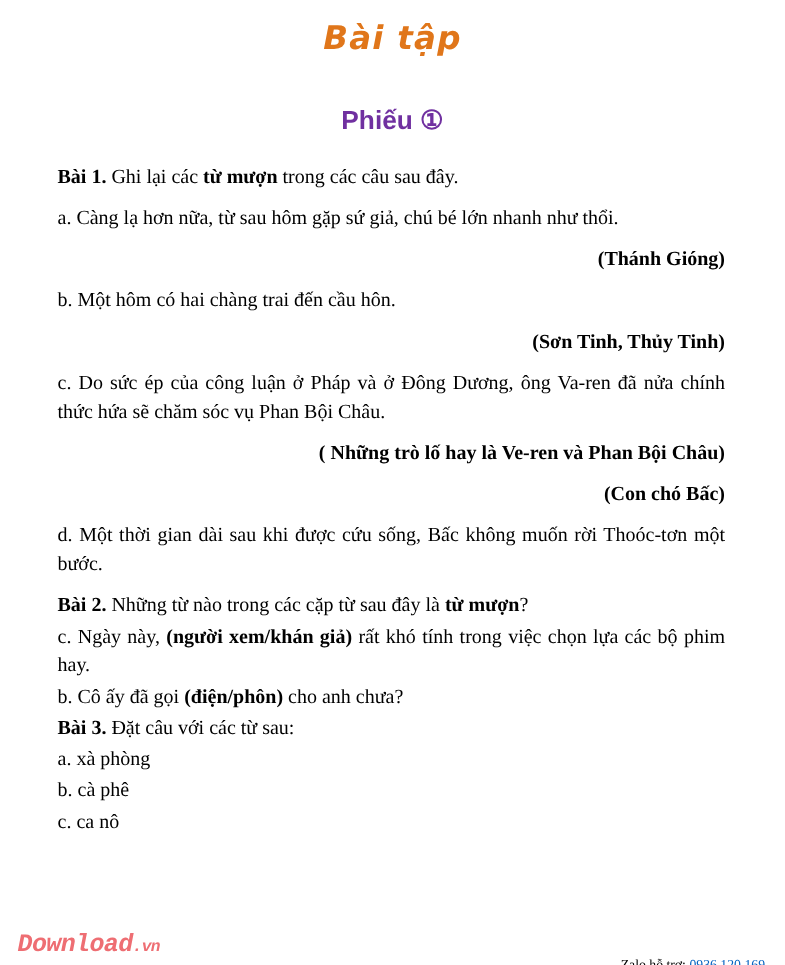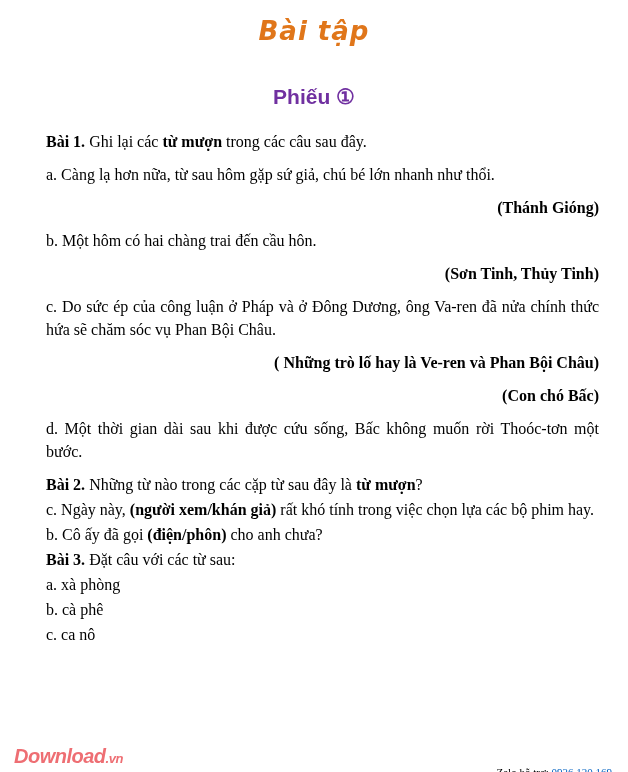--- a/index.html
+++ b/index.html
@@ -30,39 +30,39 @@
     margin: 38px 0 0 0;
     text-align: center;
     font-family: Liberation Sans, sans-serif;
     font-weight: bold;
     font-size: 21px;
     line-height: 26px;
     color: var(--subtitle_purple, #7030A0);
   }
   .doc-body {
     margin-top: 20px;
-    padding: 0 29px 0 46px;
+    padding: 0 48px 0 46px;
     color: var(--text_black, #000000);
     font-size: 16px;
   }
   .para {
     margin: 0;
     line-height: 23px;
   }
   .para.s1 { margin-bottom: 10px; }
   .para.s2 { margin-bottom: 2px; }
   .para.left { text-align: left; }
   .para.right { text-align: right; font-weight: bold; }
   .para.justify { text-align: justify; }
   .bold { font-weight: bold; }
   .footer-logo {
     position: absolute;
     left: 14px; bottom: 20px;
     color: var(--logo_pink, #EE6E73);
-    font-family: Liberation Sans, sans-serif;
+    font-family: Liberation Mono, monospace;
     font-style: italic;
     font-weight: bold;
     white-space: nowrap;
     letter-spacing: -0.5px;
   }
   .logo-main { font-size: 20px; }
   .logo-suffix { font-size: 13px; }
   .footer-support {
     position: absolute;
     right: 16px; bottom: 10px;

